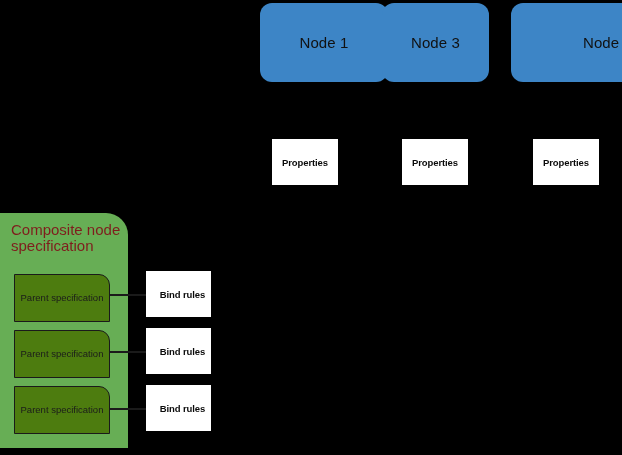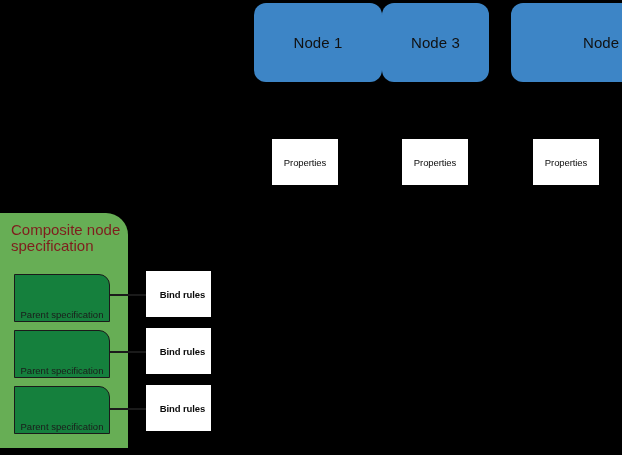--- a/index.html
+++ b/index.html
@@ -32,21 +32,21 @@
 
   
   .properties-box {
     position: absolute;
     background: #ffffff;
     display: flex;
     align-items: center;
     justify-content: center;
     color: #0b0b0b;
     font-size: 9.5px;
-    font-weight: 400;
+    font-weight: 700;
     letter-spacing: -0.1px;
   }
 
   
   .composite-container {
     position: absolute;
     left: 0px;
     top: 213px;
     width: 128px;
     height: 235px;
@@ -63,26 +63,26 @@
     line-height: 16px;
     font-weight: 400;
   }
 
   
   .parent-spec {
     position: absolute;
     left: 14px;
     width: 96px;
     height: 48px;
-    background: #15803d;
+    background: #4d7c0f;
     border: 1.6px solid #1a1a1a;
     border-top-right-radius: 11px;
     box-sizing: border-box;
     display: flex;
-    align-items: flex-end;
+    align-items: center;
     justify-content: center;
     text-align: center;
     color: #1b1b1b;
     font-size: 9.5px;
     line-height: 12.5px;
   }
 
   
   .bind-rules {
     position: absolute;
@@ -107,21 +107,21 @@
     width: 38px;
     height: 1.7px;
     background: #1a1a1a;
   }
 </style>
 </head>
 <body>
 
 <div id="canvas">
 
-  <div class="node-box" style="left:254px; top:3px; width:128px; height:79px;">
+  <div class="node-box" style="left:260px; top:3px; width:128px; height:79px;">
     <span>Node 1</span>
   </div>
   <div class="node-box" style="left:382px; top:3px; width:107px; height:79px;">
     <span>Node 3</span>
   </div>
   <div class="node-box" style="left:511px; top:3px; width:111px; height:79px;padding-left:41px;">
     <span>Node 3</span>
   </div>
 
   <div class="properties-box" style="left:272px; top:139px; width:66px; height:46px;">

